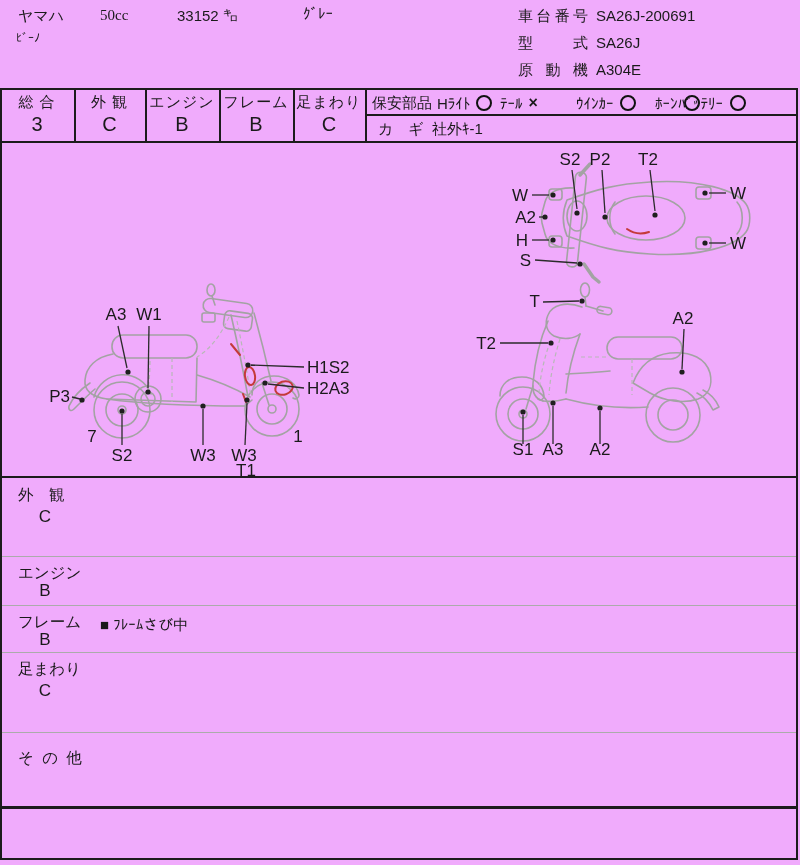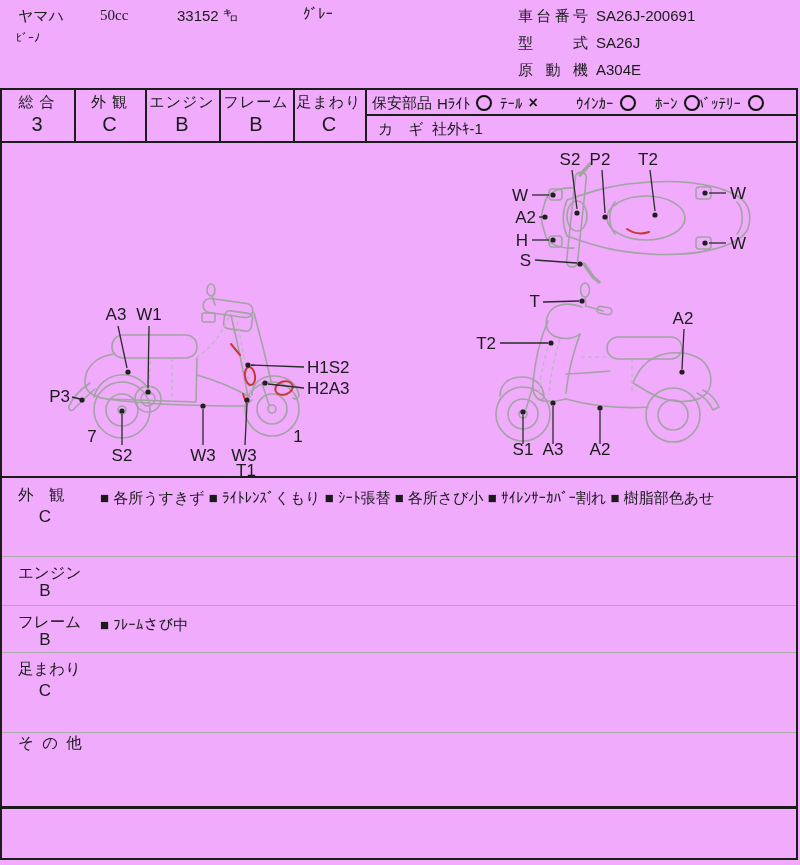--- a/index.html
+++ b/index.html
@@ -106,21 +106,21 @@
         <span class="cross">×</span>
     </div>
     <div class="sg" style="left:576px;text-align:right;">
       <span>ｳｲﾝｶｰ</span>
         <span class="ring"></span>
     </div>
     <div class="sg" style="left:655px;">
       <span>ﾎｰﾝ</span>
         <span class="ring"></span>
     </div>
-    <div class="sg" style="left:696px;gap:7px;">
+    <div class="sg" style="left:678px;gap:7px;">
       <span>ﾊﾞｯﾃﾘｰ</span>
         <span class="ring"></span>
     </div>
     <div>
       <span class="abs t15" style="left:378px; top:120px;">カ　ギ</span>
       <span class="abs t15" style="left:432px; top:120px;">社外ｷ-1</span>
     </div>
   </div>
 
   <svg width="797" height="335" viewBox="0 0 797 335">
@@ -293,36 +293,35 @@
       <text x="496" y="206" class="end">T2</text>
       <text x="523" y="312" class="mid">S1</text>
       <text x="553" y="312" class="mid">A3</text>
       <text x="600" y="312" class="mid">A2</text>
     </g>
   </svg>
 
   <div class="crow" style="top:478px; height:78px;">
     <span class="clab">外　観</span>
     <span class="cgrade">C</span>
-    <div class="ccomments">■ 各所うすきず ■ ﾗｲﾄﾚﾝｽﾞくもり ■ ｼｰﾄ張替 ■ 各所さび小 ■ ｻｲﾚﾝｻｰｶﾊﾞｰ割れ ■ 樹脂部色あせ</div>
   </div>
   <div class="crow" style="top:556px; height:49px;">
     <span class="clab">エンジン</span>
     <span class="cgrade" style="top:25px;">B</span>
   </div>
   <div class="crow" style="top:605px; height:47px;">
     <span class="clab">フレーム</span>
     <span class="cgrade" style="top:25px;">B</span>
     <div class="ccomments">■ ﾌﾚｰﾑさび中</div>
   </div>
   <div class="crow" style="top:652px; height:80px;">
     <span class="clab">足まわり</span>
     <span class="cgrade">C</span>
   </div>
-  <div class="crow" style="top:721px; height:75px;text-align:center;">
+  <div class="crow" style="top:736px; height:75px;text-align:center;">
     <span class="clab" style="top:12px; letter-spacing:2px;">そ の 他</span>
     <div class="ccomments" style="top:12px;"></div>
   </div>
 
   <div style="position:absolute; top:809px; left:0; width:800px; height:50px;"></div>
 
   <div>
     <div class="hline" style="top:88px;  left:0; width:798px;"></div>
     <div class="hline" style="top:141px; left:0; width:798px;"></div>
     <div class="hline" style="top:114px; left:365px; width:433px; height:1.5px;"></div>

